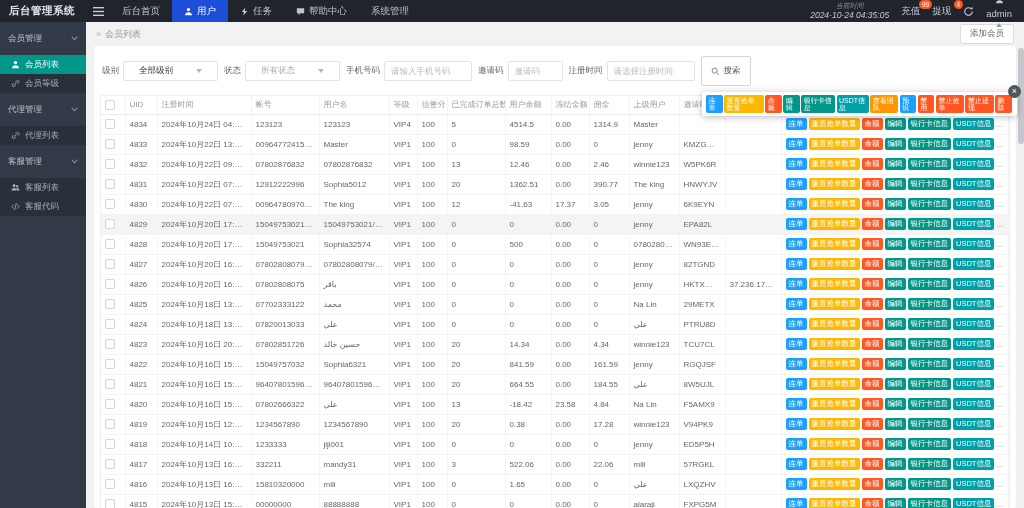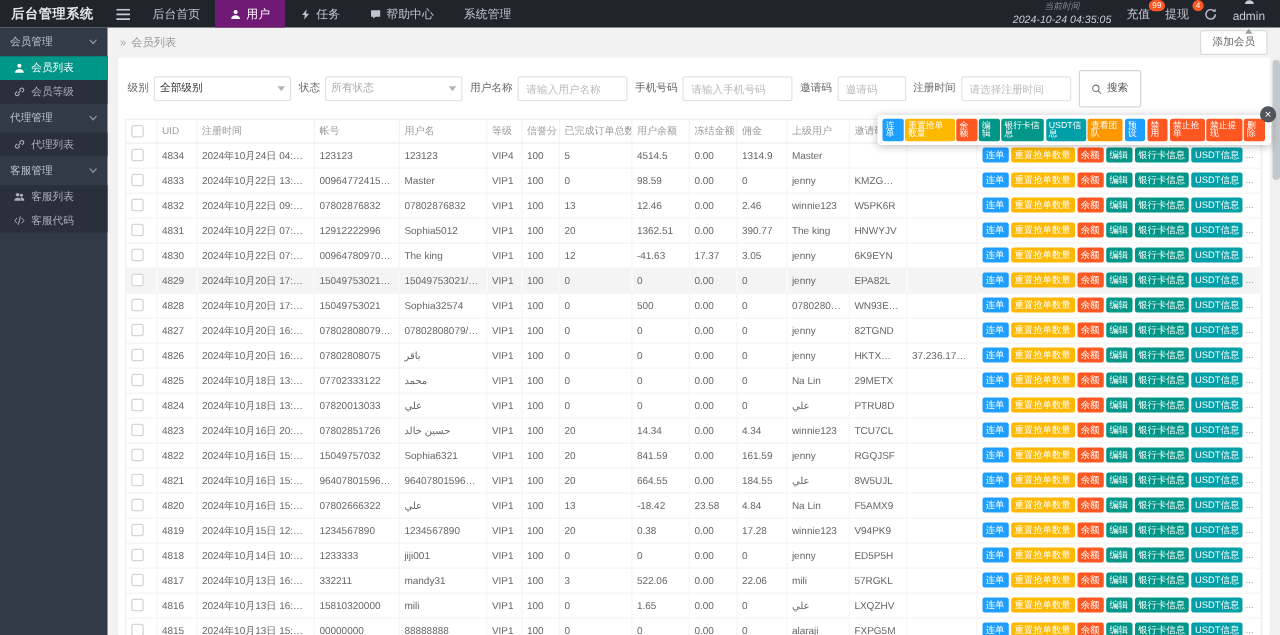--- a/index.html
+++ b/index.html
@@ -5,56 +5,56 @@
   * { margin:0; padding:0; box-sizing:border-box; }
   html,body { width:1024px; height:508px; overflow:hidden; font-family:"Liberation Sans","DejaVu Sans",sans-serif; background:#f2f2f2; position:relative; }
   svg { display:block; }
 
   
   .topbar { position:absolute; top:0; left:0; right:0; height:22px; background:#21242b; display:flex; align-items:stretch; color:#aeb3bd; z-index:20; }
   .brand { width:86px; display:flex; align-items:center; padding-left:9px; font-size:10.5px; font-weight:bold; color:#e3e6eb; letter-spacing:.5px; }
   .burger { width:24px; display:flex; align-items:center; justify-content:center; cursor:pointer; color:#c7ccd4; }
   .nav { display:flex; align-items:stretch; }
   .nav-item { display:flex; align-items:center; gap:4px; padding:0 12px; font-size:9.5px; cursor:pointer; color:#c0c5cd; }
-  .nav-item.active { background:#701a75; color:#fff; }
+  .nav-item.active { background:#1d4ed8; color:#fff; }
   .nav-item .nicon { width:9px; height:9px; }
   .topbar-right { margin-left:auto; display:flex; align-items:center; gap:12px; padding-right:12px; }
   .clock { text-align:center; line-height:1.2;font-style:italic; }
   .clock .t1 { font-size:7px; color:#858b96; }
   .clock .t2 { font-size:8.5px; color:#c6cad2; }
   .tb-link { position:relative; font-size:9.5px; color:#c6cad2; cursor:pointer; }
   .badge { position:absolute; top:-5px; right:-12px; background:#FF5722; color:#fff; font-size:6.5px; line-height:9px; padding:0 3px; border-radius:7px; }
   .refresh { width:11px; height:11px; color:#c6cad2; cursor:pointer; }
   .admin { display:flex; align-items:center; gap:4px; font-size:9.5px; color:#c6cad2; cursor:pointer;flex-direction:column; }
   .admin .aicon { width:9px; height:9px; }
   .caret-up { width:0; height:0; border-left:3px solid transparent; border-right:3px solid transparent; border-bottom:4px solid #9aa0aa; }
 
   
   .sidebar { position:absolute; top:22px; left:0; bottom:0; width:86px; background:#333a47; z-index:10; }
-  .group-h { height:23px; display:flex; align-items:center; justify-content:space-between; padding:0 8px; font-size:8.5px; color:#bdc3cd; cursor:pointer; }
+  .group-h { height:33px; display:flex; align-items:center; justify-content:space-between; padding:0 8px; font-size:8.5px; color:#bdc3cd; cursor:pointer; }
   .chev { width:7px; height:7px; color:#8d93a0; }
   .sub { background:#2a3machine03b; }
   .sub { background:#2a303b; }
   .s-item { height:19px; display:flex; align-items:center; gap:5px; padding-left:11px; font-size:8.5px; color:#aab0bc; cursor:pointer; }
   .s-item .sicon { width:9px; height:9px; }
   .s-item.active { background:#009688; color:#fff; }
 
   
   .main { position:absolute; left:86px; top:22px; right:0; bottom:0; overflow:hidden; }
   .crumb-bar { height:24px; display:flex; align-items:center; padding:0 10px; }
   .crumb { font-size:9px; color:#999; }
   .crumb .sep { margin-right:4px; color:#aaa; }
   .add-btn { margin-left:auto; background:#fff; border:1px solid #dcdcdc; border-radius:2px; font-size:8.5px; color:#666; padding:3px 9px; cursor:pointer; }
   .card { margin:0 8px; background:#fff; border-radius:2px; box-shadow:0 1px 2px rgba(0,0,0,.06); padding:6px 6px 0; height:462px; }
 
   
   .filters { display:flex; align-items:center; gap:6px; padding:4px 2px 9px; }
   .fgroup { display:flex; align-items:center; gap:4px; }
   .flabel { font-size:8.5px; color:#666; white-space:nowrap; }
-  .select { width:110px; height:20px; border:1px solid #e3e3e3; border-radius:2px; background:#fff; display:flex; align-items:center; padding:0 4px; cursor:pointer; }
+  .select { width:95px; height:20px; border:1px solid #e3e3e3; border-radius:2px; background:#fff; display:flex; align-items:center; padding:0 15px; cursor:pointer; }
   .select .val { flex:1; font-size:8.5px; color:#aaa; overflow:hidden; white-space:nowrap; }
   .select .val.dark { color:#333; }
   .dcaret { width:0; height:0; border-left:3.5px solid transparent; border-right:3.5px solid transparent; border-top:4px solid #b5b5b5; }
   .f-input { height:20px; border:1px solid #e3e3e3; border-radius:2px; padding:0 6px; font-size:8.5px; color:#333; outline:none; }
   .f-input::placeholder { color:#bbb; }
   .w88 { width:88px; } .w55 { width:55px; }
   .search-btn { height:30px; display:flex; align-items:center; gap:4px; background:#fff; border:1px solid #d6d6d6; border-radius:2px; padding:0 9px; font-size:8.5px; color:#555; cursor:pointer; }
   .search-btn svg { width:9px; height:9px; color:#777; }
 
   
@@ -250,24 +250,20 @@
           <span class="val dark">全部级别</span>
             <span class="dcaret"></span>
         </div>
       </div>
       <div class="fgroup">
         <span class="flabel">状态</span>
         <div class="select">
           <span class="val">所有状态</span>
             <span class="dcaret"></span>
         </div>
-      </div>
-      <div class="fgroup">
-        <span class="flabel">用户名称</span>
-        <input class="f-input w88" placeholder="请输入用户名称" style="">
       </div>
       <div class="fgroup">
         <span class="flabel">手机号码</span>
         <input class="f-input w88" placeholder="请输入手机号码" style="">
       </div>
       <div class="fgroup">
         <span class="flabel">邀请码</span>
         <input class="f-input w55" placeholder="邀请码" style="">
       </div>
       <div class="fgroup">

